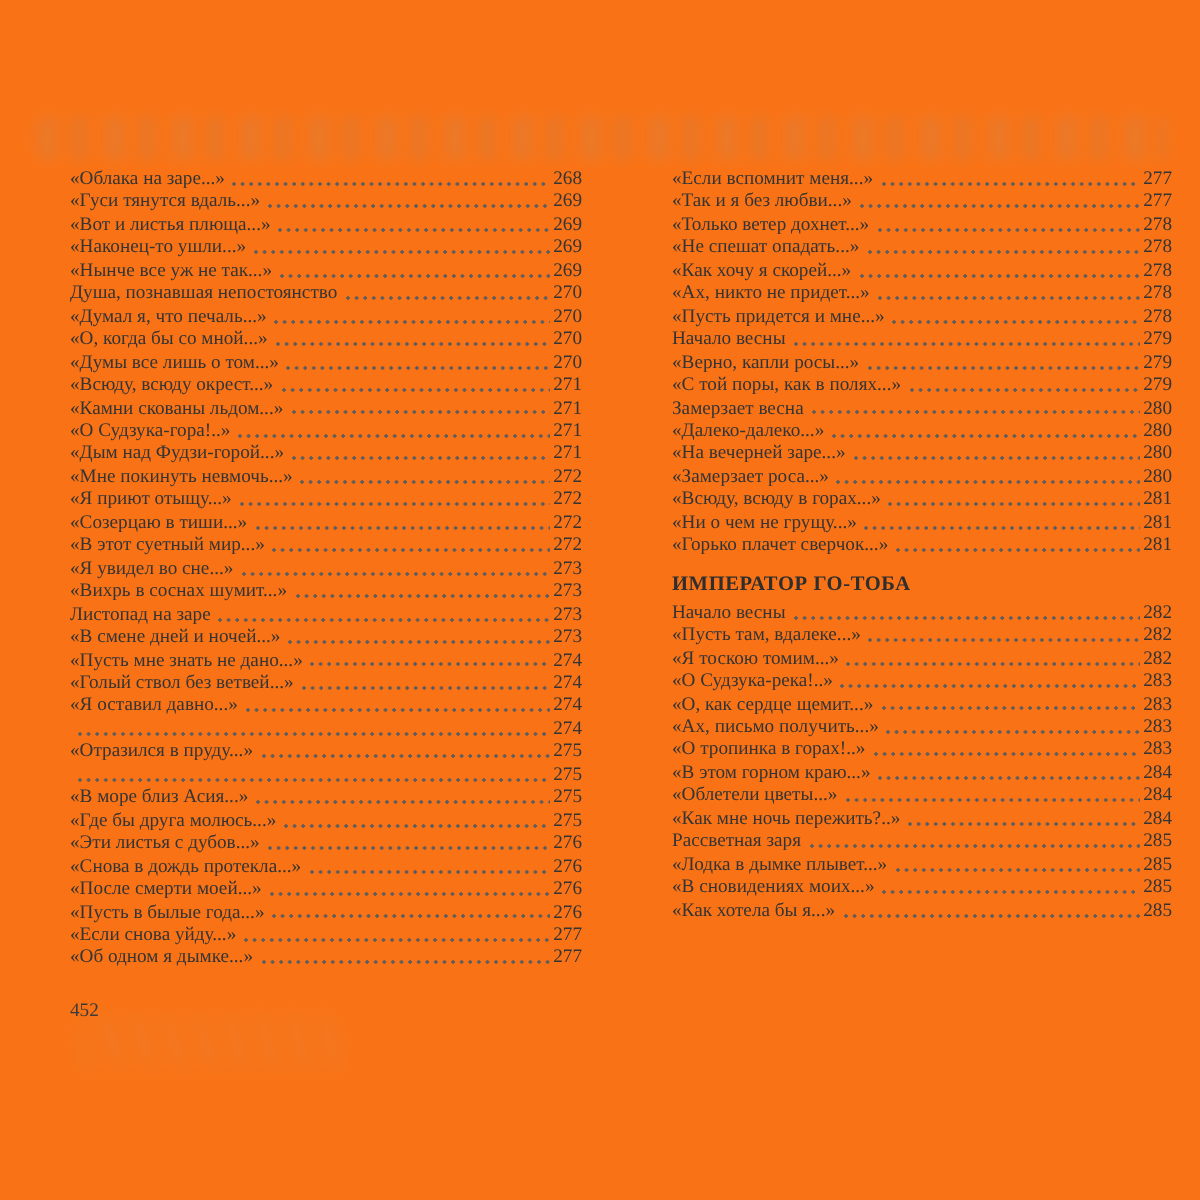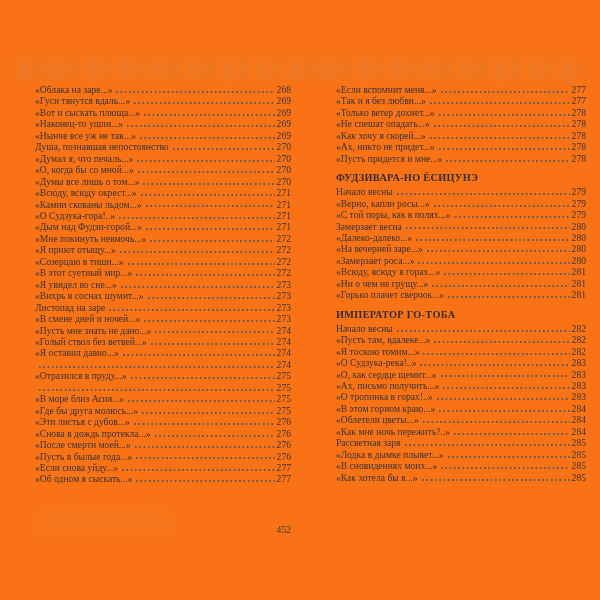--- a/index.html
+++ b/index.html
@@ -28,21 +28,21 @@
   .toc-entry { display:flex; align-items:baseline; }
   .toc-title { white-space:nowrap; }
   .toc-leader { flex:1 1 auto; min-width:6px; position:relative; align-self:stretch; }
   .toc-leader::after {
     content:""; position:absolute; left:4px; right:2px; bottom:2.5px; height:2px;
     background-image:radial-gradient(circle at 1px 1px, #5d5d5d 0.75px, transparent 1px);
     background-size:4.3px 2px; background-repeat:repeat-x;
   }
   .toc-page { white-space:nowrap; }
   .folio {
-    position:absolute; top:524px; width:256px; text-align:right;
+    position:absolute; top:500px; width:256px; text-align:left;
     font-size:9.6px; color:#3a3a3a;
   }
   .folio-left { left:35px; }
   .folio-right { left:336px; width:250px; }
 </style>
 </head>
 <body>
 
 <div class="spread">
   <div class="bleed"></div>
@@ -53,21 +53,21 @@
         <span class="toc-title">«Облака на заре...»</span>
         <span class="toc-leader"></span>
         <span class="toc-page">268</span>
       </div>
       <div class="toc-entry">
         <span class="toc-title">«Гуси тянутся вдаль...»</span>
         <span class="toc-leader"></span>
         <span class="toc-page">269</span>
       </div>
       <div class="toc-entry">
-        <span class="toc-title">«Вот и сыскать плюща...»</span>
+        <span class="toc-title">«Вот и листья плюща...»</span>
         <span class="toc-leader"></span>
         <span class="toc-page">269</span>
       </div>
       <div class="toc-entry">
         <span class="toc-title">«Наконец-то ушли...»</span>
         <span class="toc-leader"></span>
         <span class="toc-page">269</span>
       </div>
       <div class="toc-entry">
         <span class="toc-title">«Нынче все уж не так...»</span>
@@ -211,21 +211,21 @@
         <span class="toc-title">«Пусть в былые года...»</span>
         <span class="toc-leader"></span>
         <span class="toc-page">276</span>
       </div>
       <div class="toc-entry">
         <span class="toc-title">«Если снова уйду...»</span>
         <span class="toc-leader"></span>
         <span class="toc-page">277</span>
       </div>
       <div class="toc-entry">
-        <span class="toc-title">«Об одном я сыскать...»</span>
+        <span class="toc-title">«Об одном я дымке...»</span>
         <span class="toc-leader"></span>
         <span class="toc-page">277</span>
       </div>
     </div>
   <div class="toc-col col-right">
       <div class="toc-entry">
         <span class="toc-title">«Если вспомнит меня...»</span>
         <span class="toc-leader"></span>
         <span class="toc-page">277</span>
       </div>
@@ -252,21 +252,20 @@
       <div class="toc-entry">
         <span class="toc-title">«Ах, никто не придет...»</span>
         <span class="toc-leader"></span>
         <span class="toc-page">278</span>
       </div>
       <div class="toc-entry">
         <span class="toc-title">«Пусть придется и мне...»</span>
         <span class="toc-leader"></span>
         <span class="toc-page">278</span>
       </div>
-      <div class="toc-header">ФУДЗИВАРА-НО ЁСИЦУНЭ</div>
       <div class="toc-entry">
         <span class="toc-title">Начало весны</span>
         <span class="toc-leader"></span>
         <span class="toc-page">279</span>
       </div>
       <div class="toc-entry">
         <span class="toc-title">«Верно, капли росы...»</span>
         <span class="toc-leader"></span>
         <span class="toc-page">279</span>
       </div>

